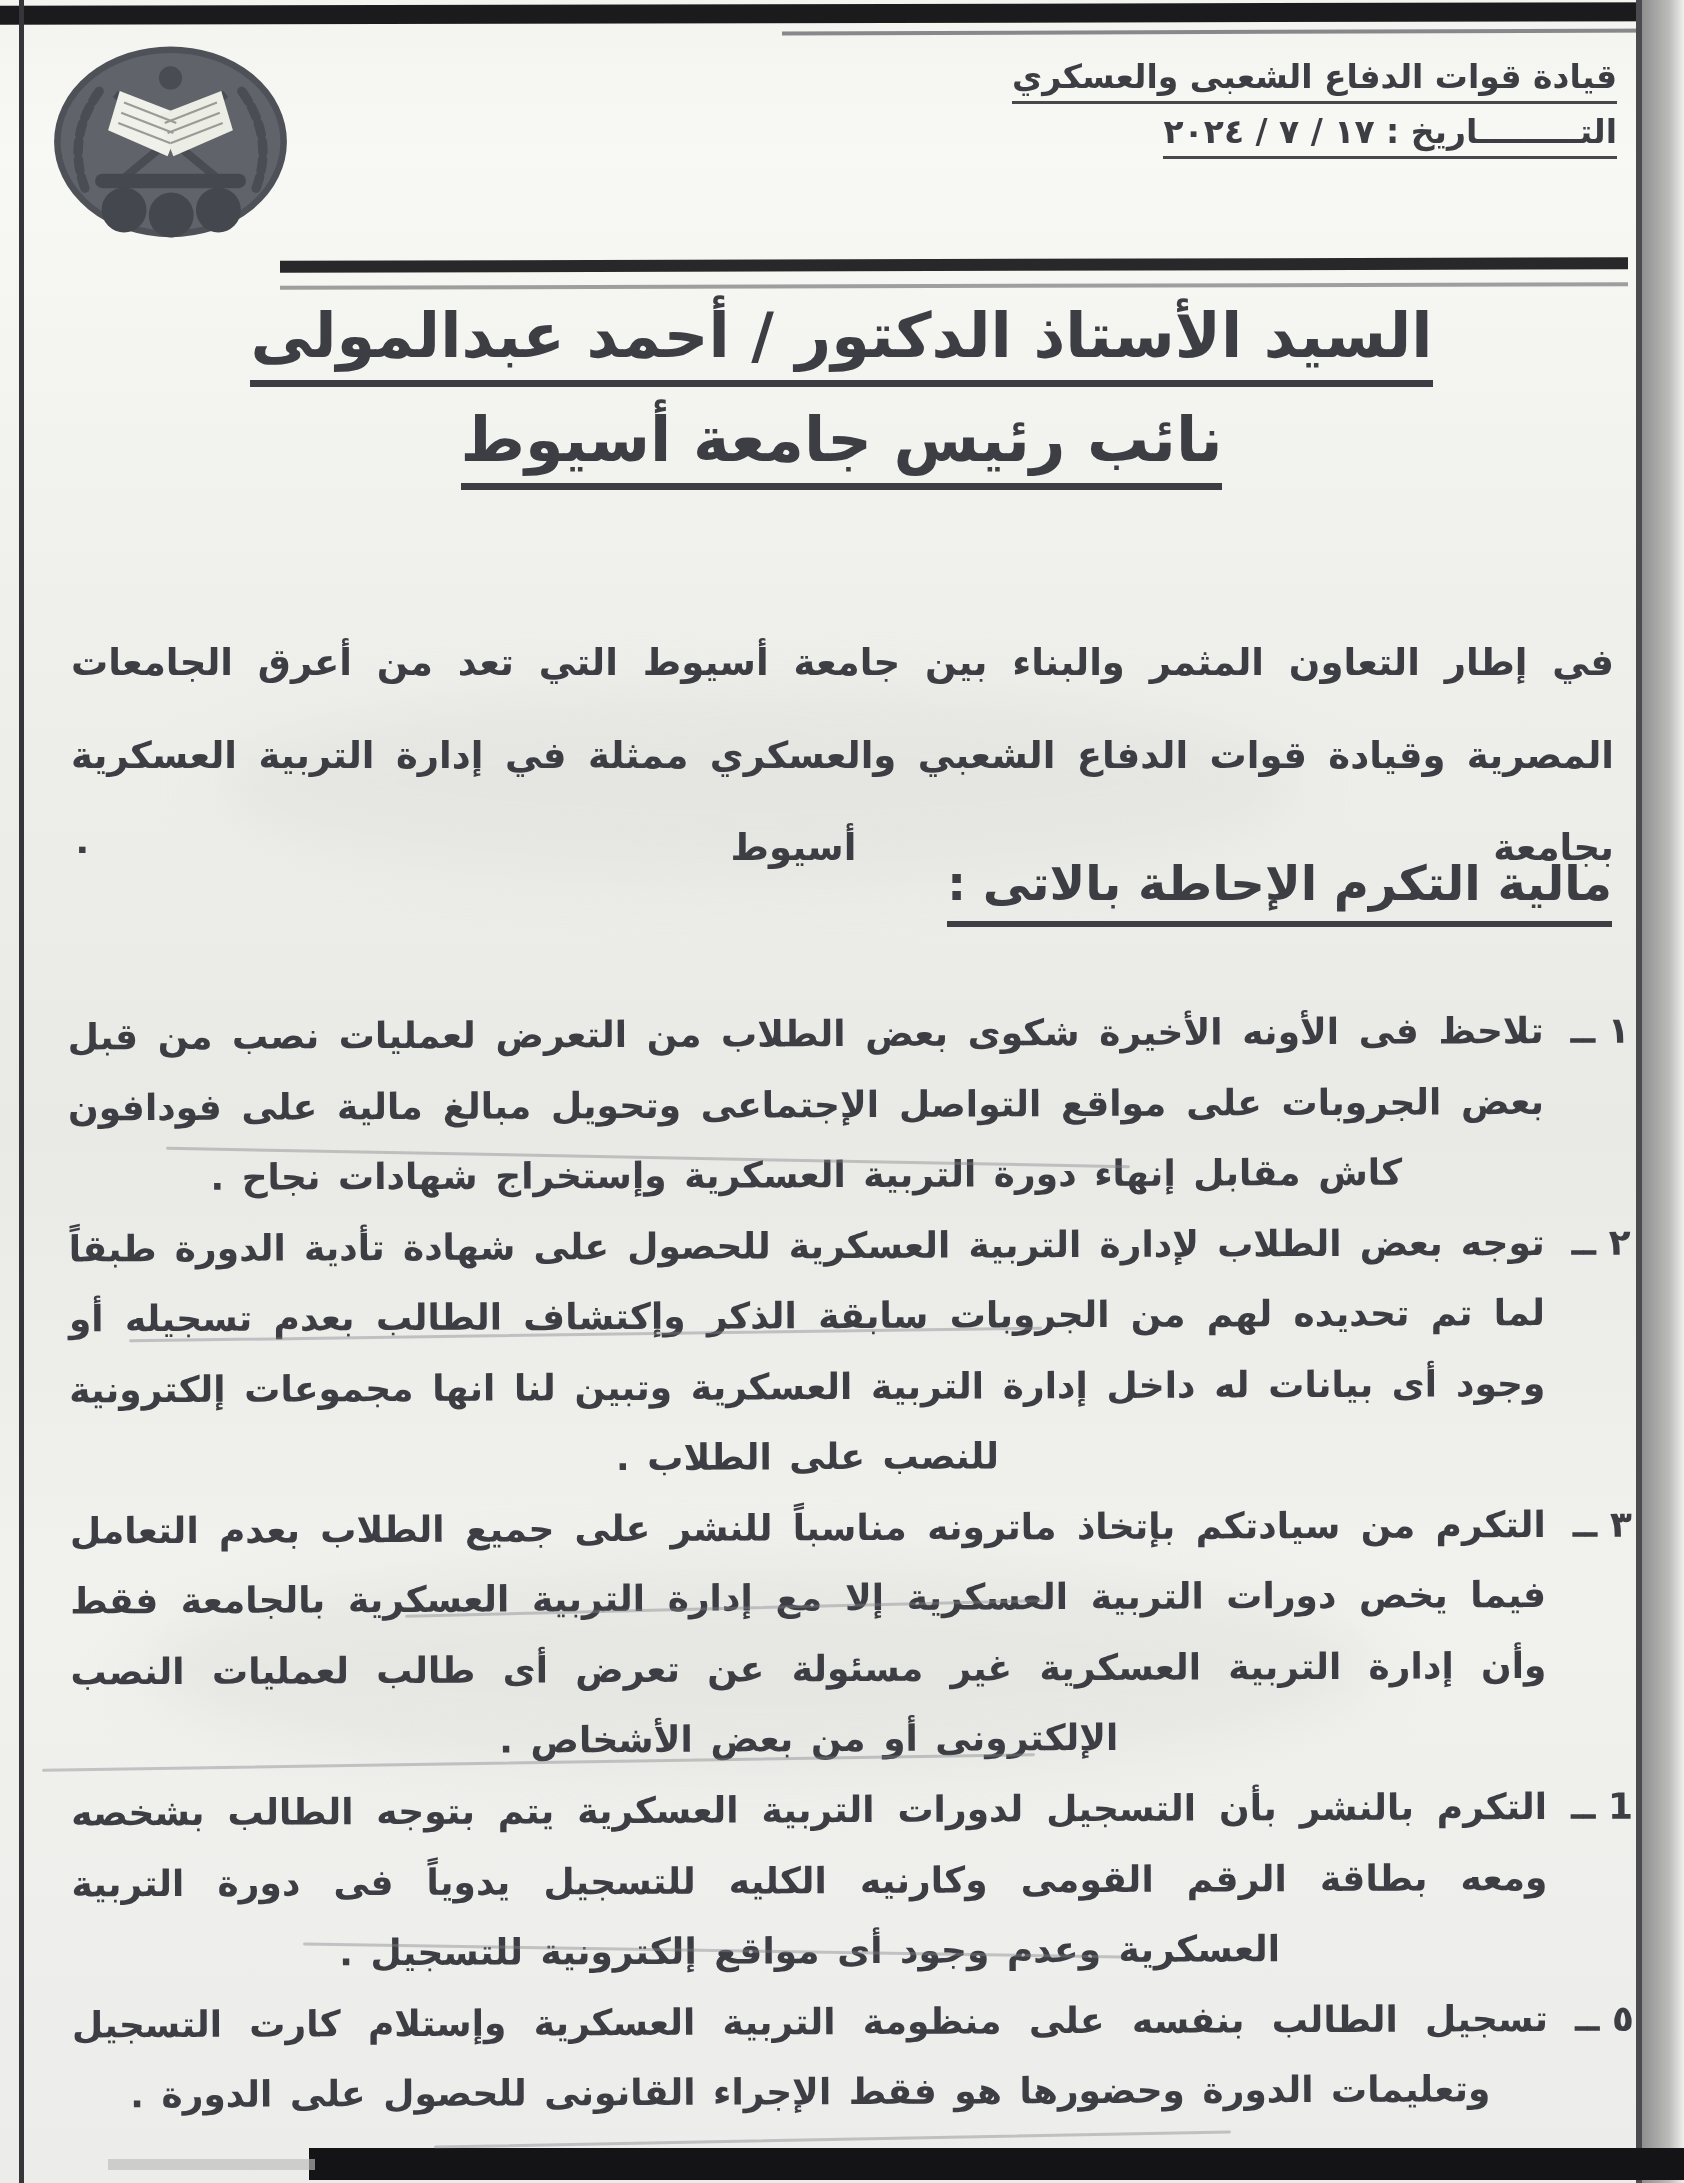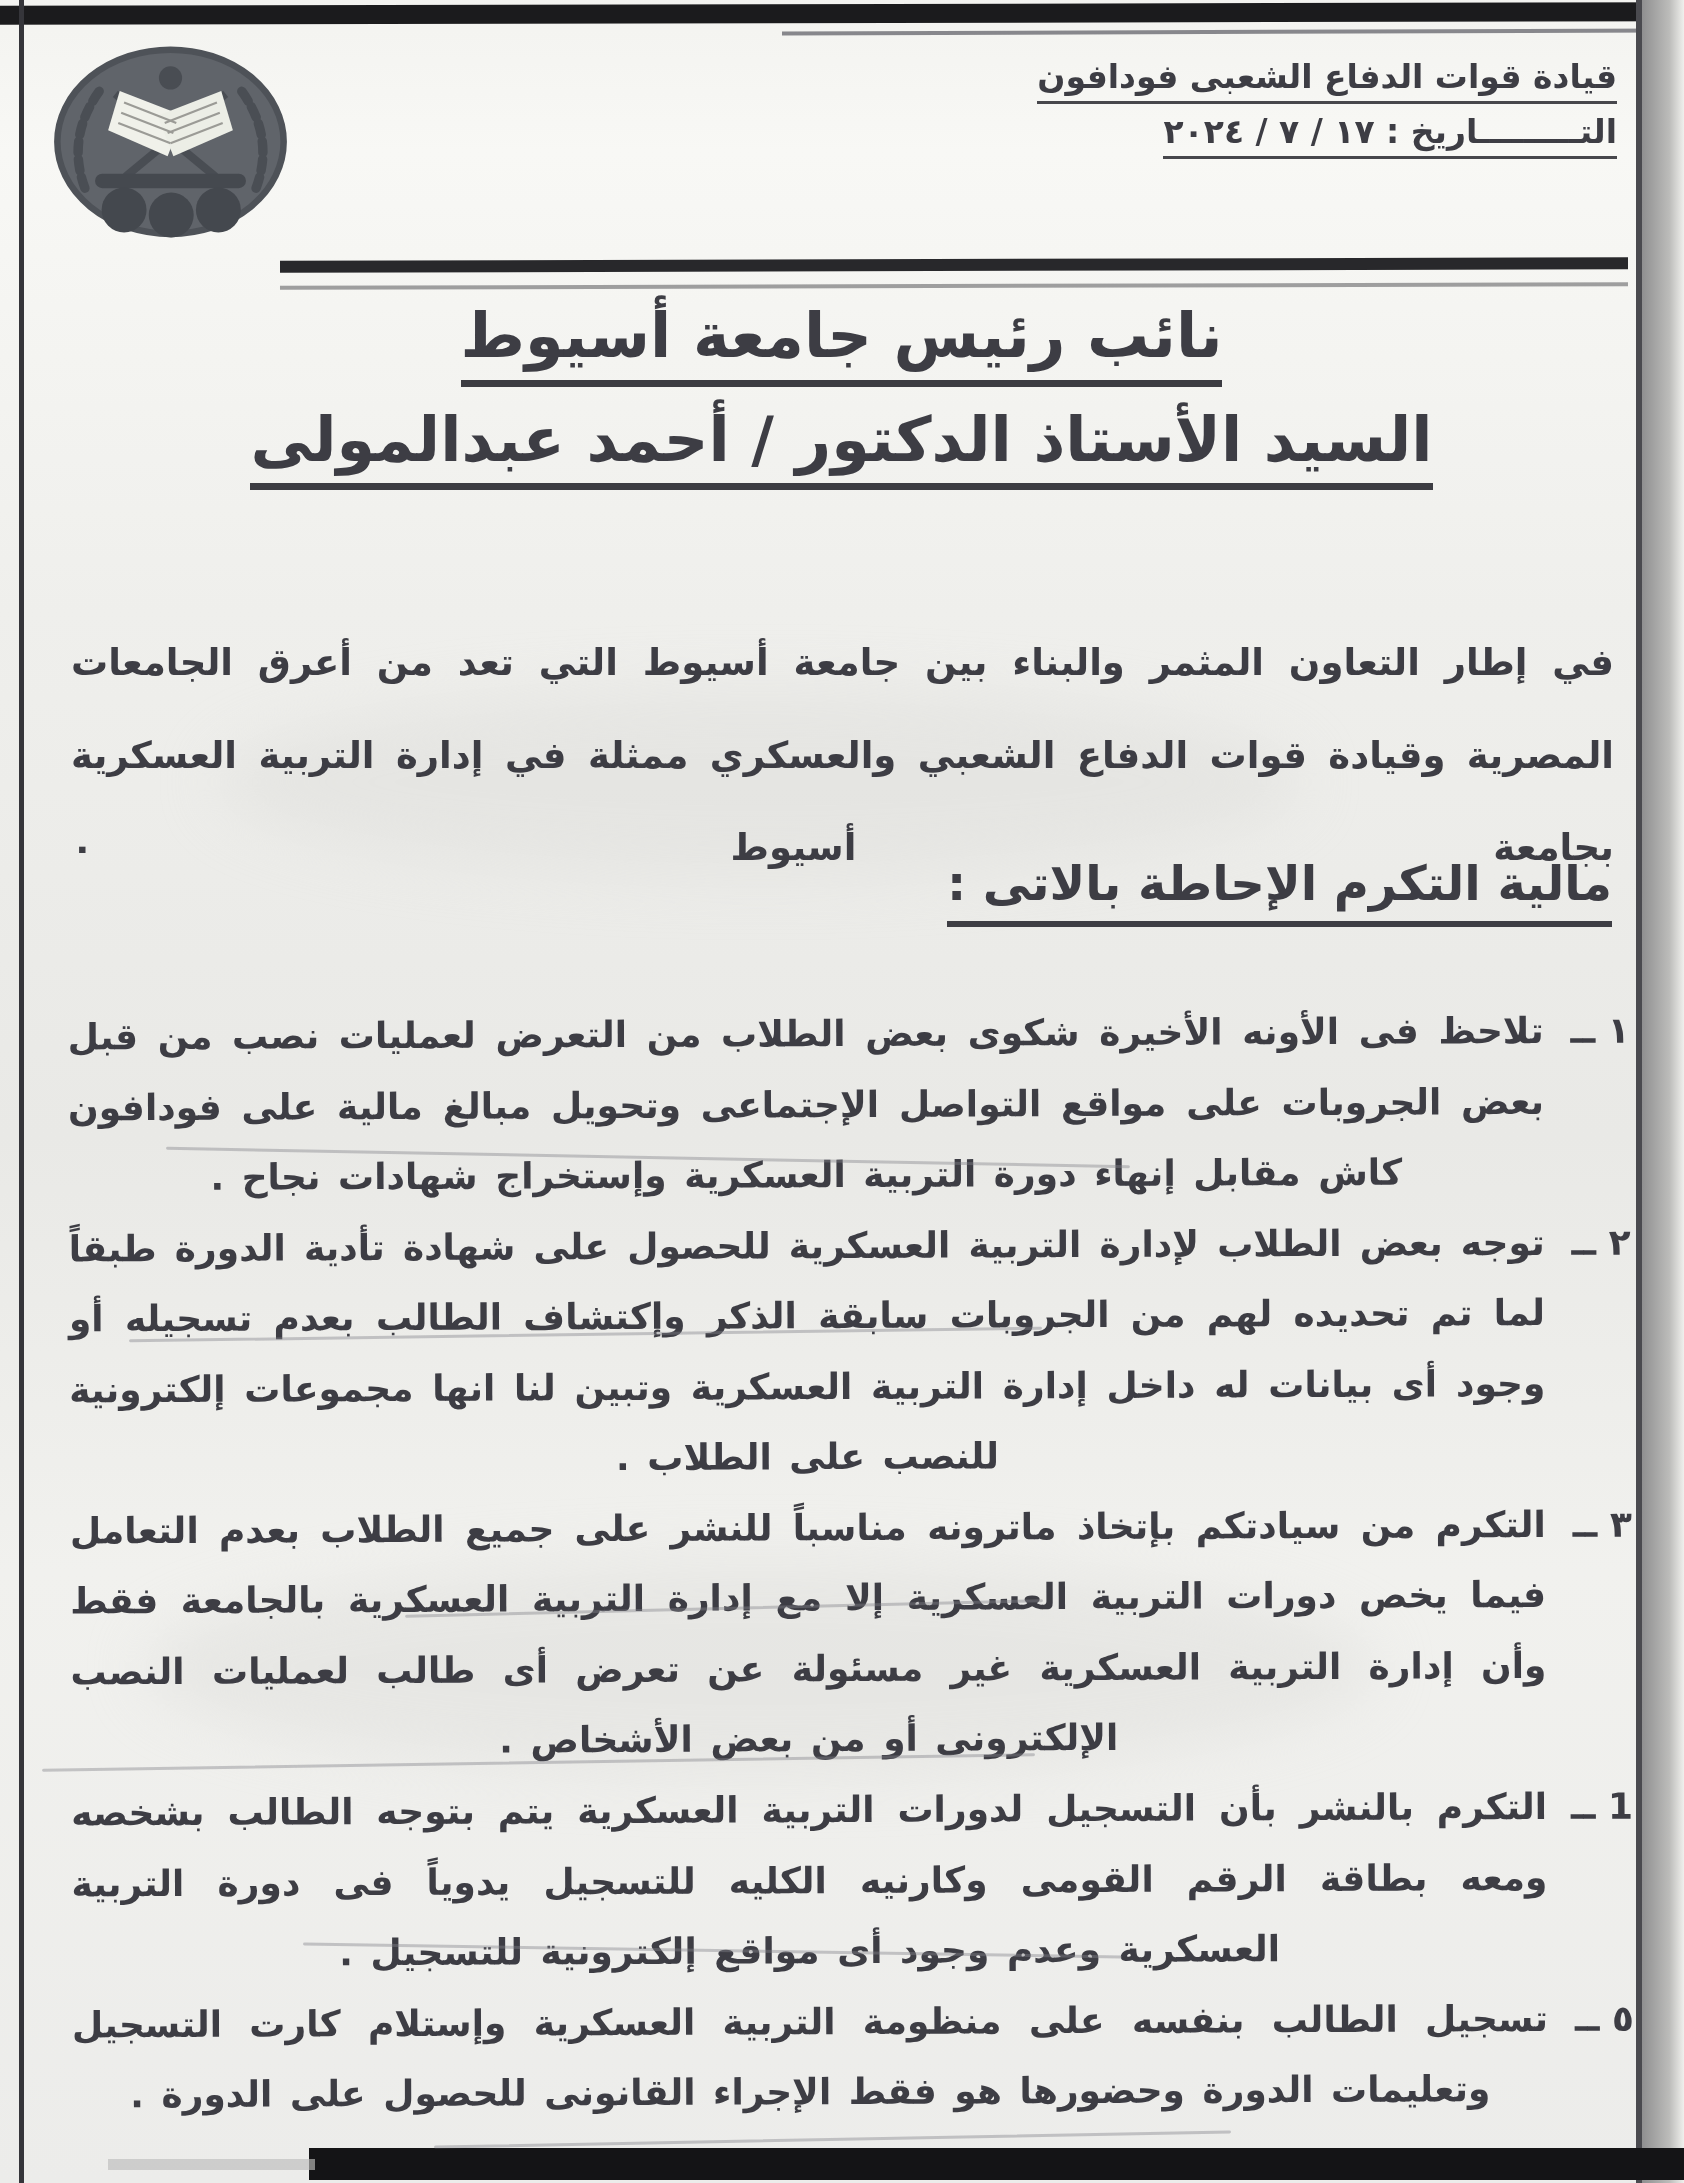--- a/index.html
+++ b/index.html
@@ -97,39 +97,39 @@
       </g>
       <rect x="58" y="176" width="208" height="20" rx="10" fill="#45494f"></rect>
       <circle cx="98" cy="226" r="31" fill="#44484e"></circle>
       <circle cx="163" cy="233" r="31" fill="#44484e"></circle>
       <circle cx="228" cy="226" r="31" fill="#44484e"></circle>
     </svg>
   </div>
 
   <div class="letterhead">
     <div class="lh-line">
-      <span class="u">قيادة قوات الدفاع الشعبى فودافون</span>
+      <span class="u">قيادة قوات الدفاع الشعبى والعسكري</span>
     </div>
     <div class="lh-line">
       <span class="u">
         <span>التـــــــــاريخ :</span>
         <span>١٧ / ٧ / ٢٠٢٤</span>
       </span>
     </div>
   </div>
 
   <div class="header-rule"></div>
   <div class="header-rule-echo"></div>
 
   <div class="recipient">
     <div class="rec-line">
-      <span class="u2">نائب رئيس جامعة أسيوط</span>
+      <span class="u2">السيد الأستاذ الدكتور / أحمد عبدالمولى</span>
     </div>
     <div class="rec-line">
-      <span class="u2">السيد الأستاذ الدكتور / أحمد عبدالمولى</span>
+      <span class="u2">نائب رئيس جامعة أسيوط</span>
     </div>
   </div>
 
   <div class="intro">في إطار التعاون المثمر والبناء بين جامعة أسيوط التي تعد من أعرق الجامعات المصرية وقيادة قوات الدفاع الشعبي والعسكري ممثلة في إدارة التربية العسكرية بجامعة أسيوط ٠</div>
 
   <div class="subject">
     <span class="u3">مالية التكرم الإحاطة بالاتى :</span>
   </div>
 
   <div class="points">

